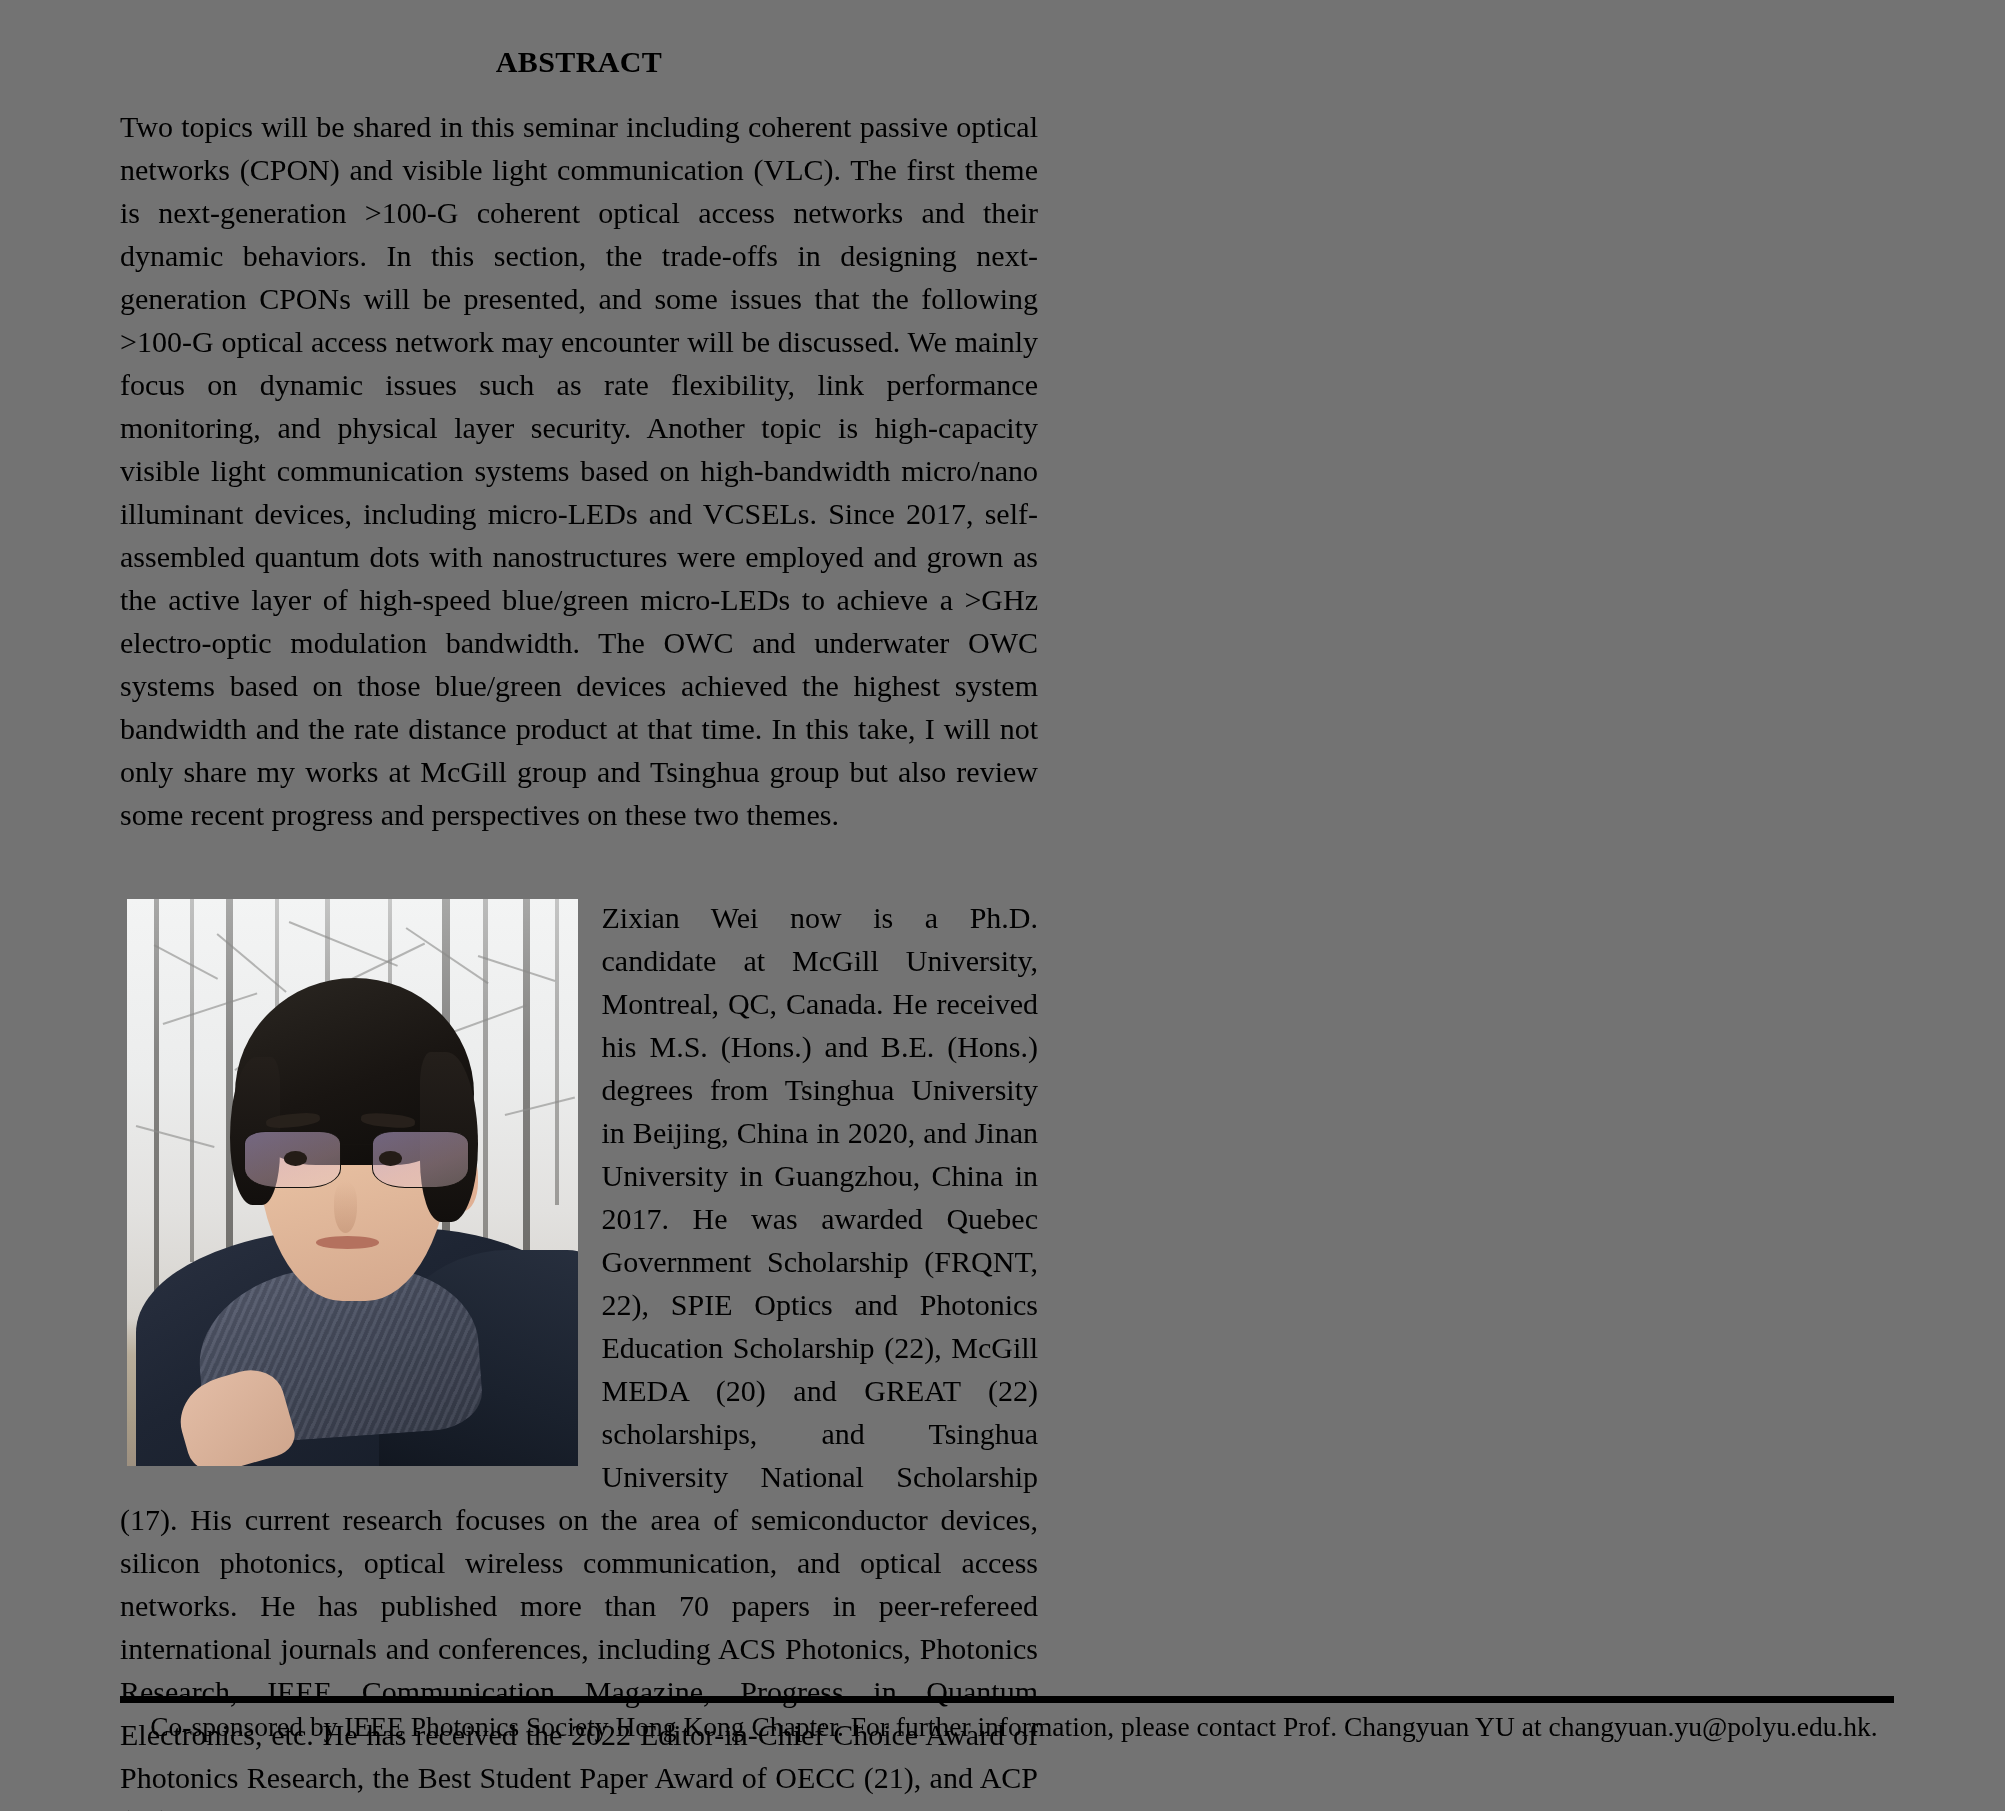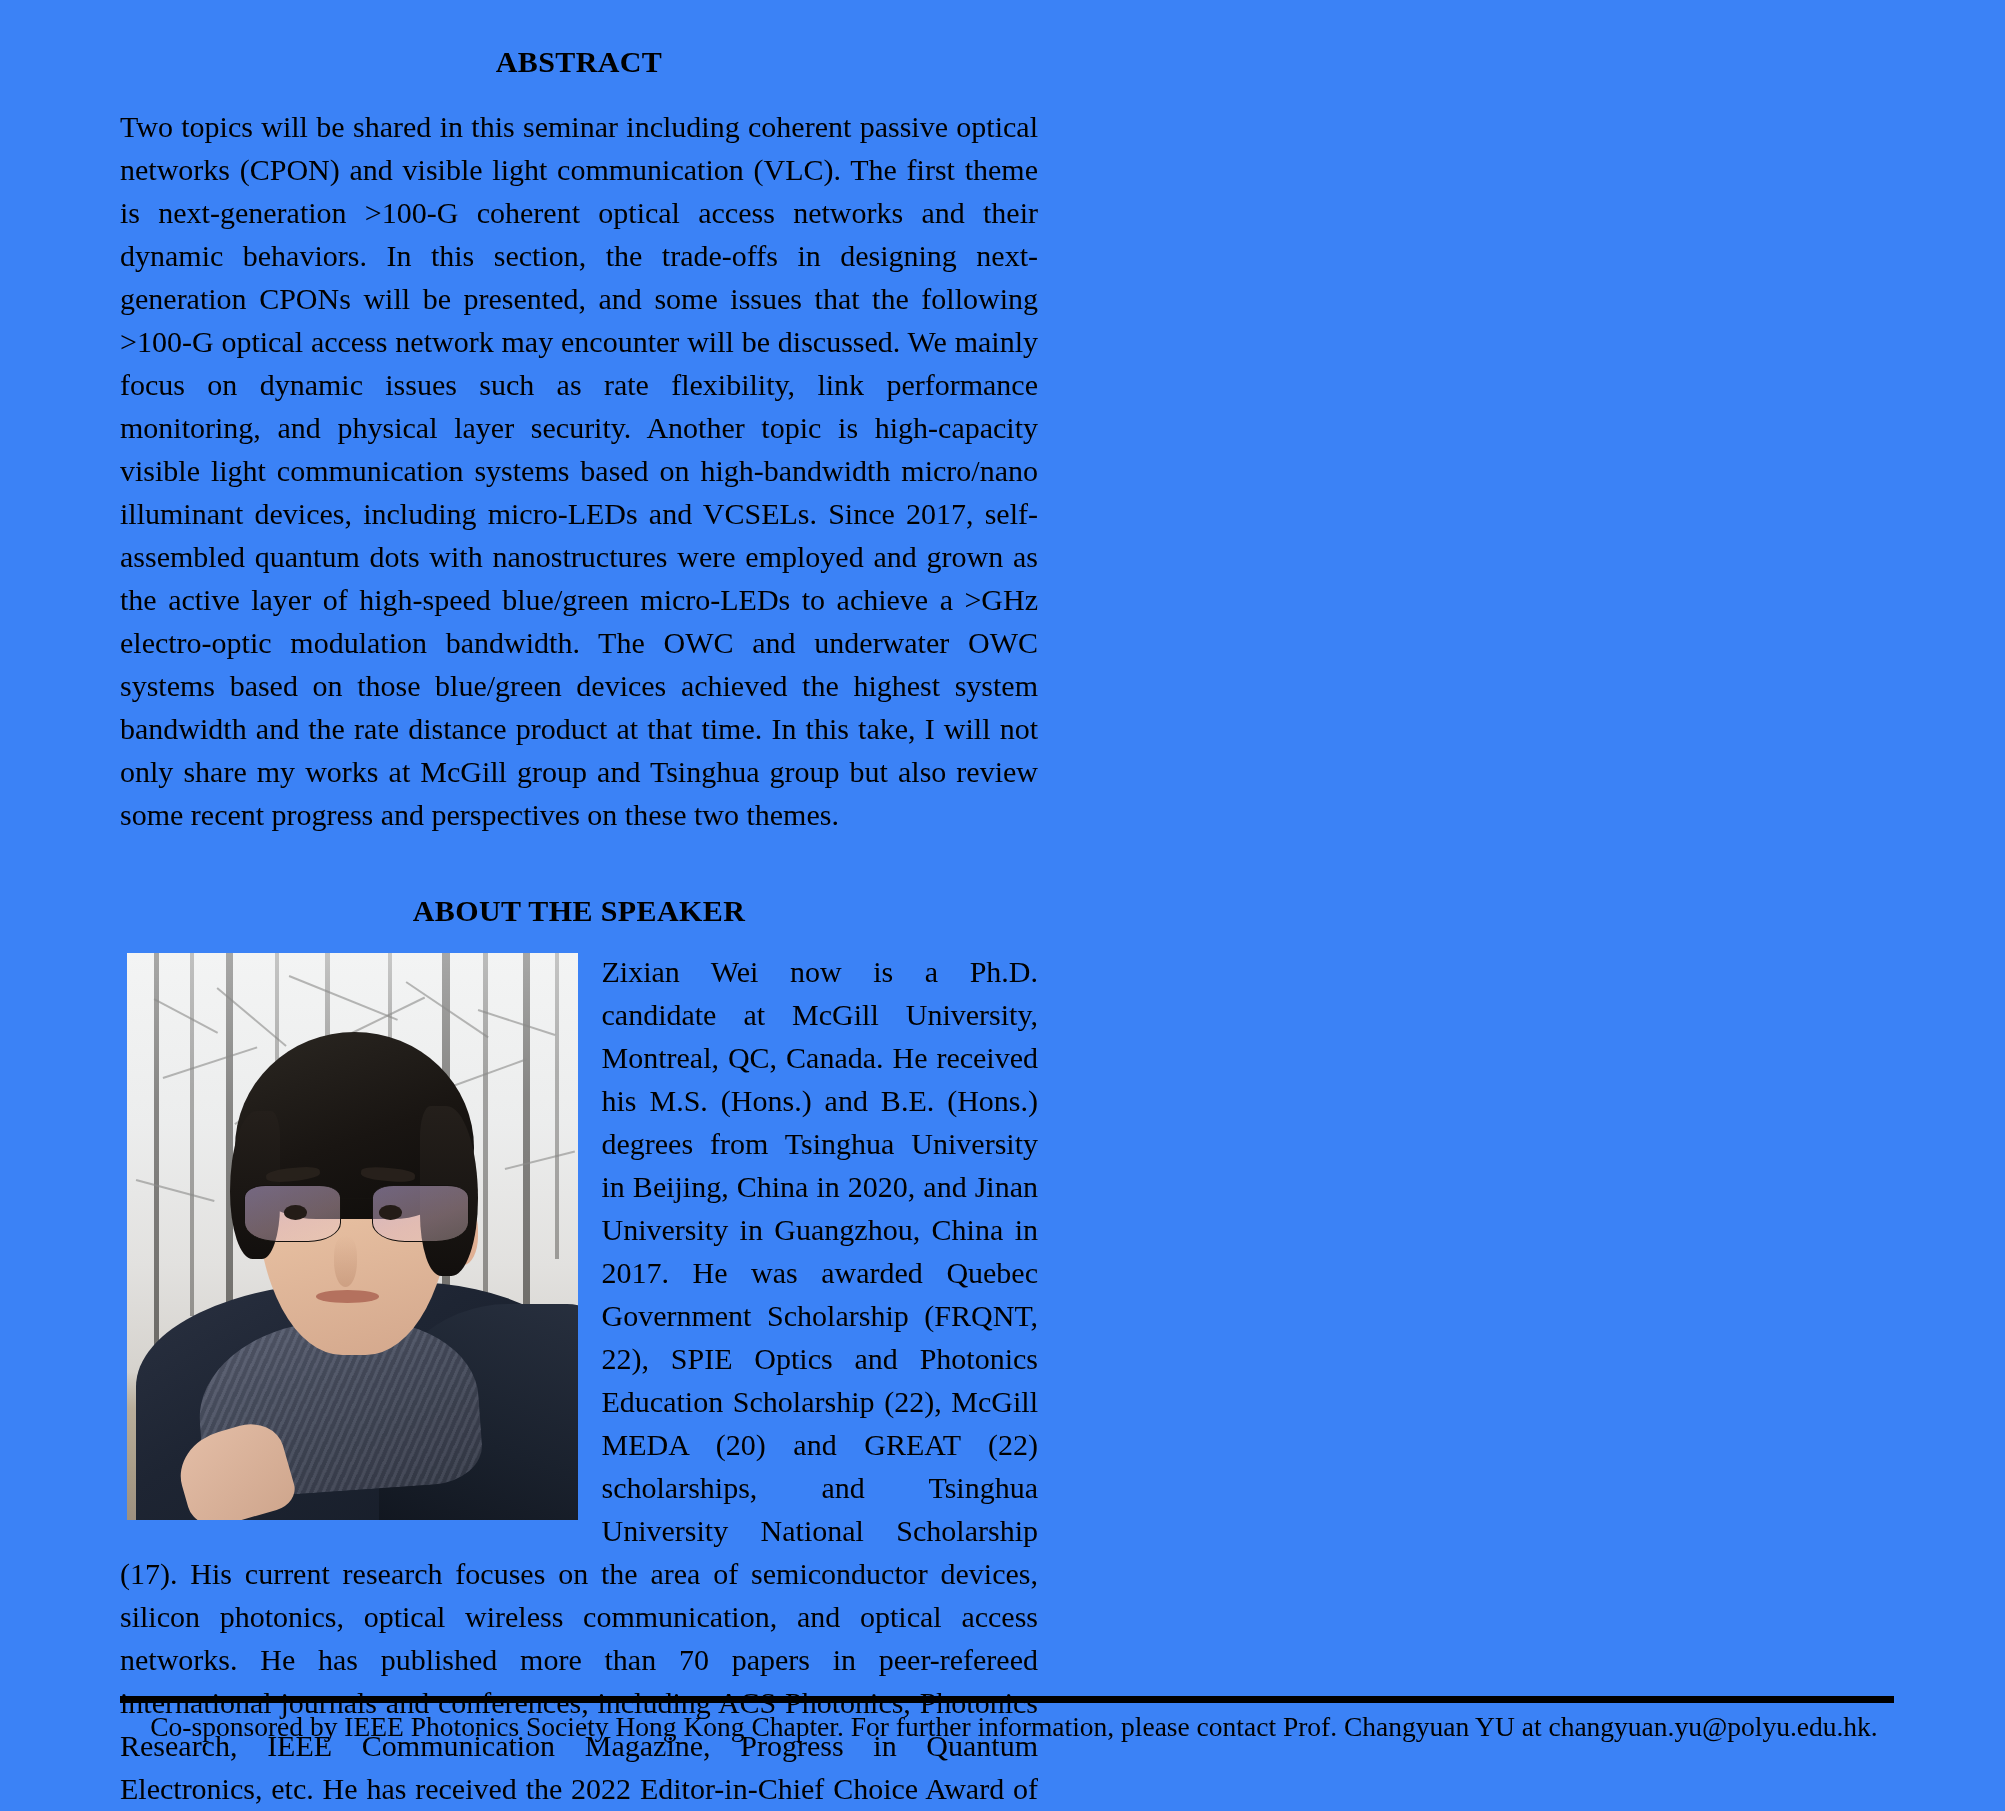--- a/index.html
+++ b/index.html
@@ -9,21 +9,21 @@
     background: #ffffff;
   }
   body {
     font-family: "Liberation Serif", "DejaVu Serif", serif;
     color: #000000;
   }
   .page {
     position: relative;
     width: 2006px;
     height: 1812px;
-    background: #3b82f6;
+    background: #737373;
     box-sizing: border-box;
     padding: 0;
     overflow: hidden;
   }
   .content {
     position: absolute;
     left: 120px;
     top: 0;
     width: 918px;
   }
@@ -312,21 +312,20 @@
 <div class="page">
 
   <div class="content">
 
     <h1 class="section-heading" id="abstract-heading">ABSTRACT</h1>
 
     <p class="body-text" id="abstract-body">Two topics will be shared in this seminar including coherent passive optical networks (CPON) and visible light communication (VLC). The first theme is next-generation &gt;100-G coherent optical access networks and their dynamic behaviors. In this section, the trade-offs in designing next-generation CPONs will be presented, and some issues that the following &gt;100-G optical access network may encounter will be discussed. We mainly focus on dynamic issues such as rate flexibility, link performance monitoring, and physical layer security. Another topic is high-capacity visible light communication systems based on high-bandwidth micro/nano illuminant devices, including micro-LEDs and VCSELs. Since 2017, self-assembled quantum dots with nanostructures were employed and grown as the active layer of high-speed blue/green micro-LEDs to achieve a &gt;GHz electro-optic modulation bandwidth. The OWC and underwater OWC systems based on those blue/green devices achieved the highest system bandwidth and the rate distance product at that time. In this take, I will not only share my works at McGill group and Tsinghua group but also review some recent progress and perspectives on these two themes.</p>
 
     <div id="speaker-section">
 
-      <h1 class="section-heading" id="speaker-heading">ABOUT THE SPEAKER</h1>
 
       <div class="photo">
         <div class="ph-sky"></div>
 
         <div class="ph-trees">
           <div class="ph-trunk" style="left:6%;  height:72%; width:5.7px;"></div>
           <div class="ph-trunk" style="left:14%; height:66%; width:4px; opacity:.55;"></div>
           <div class="ph-trunk" style="left:22%; height:74%; width:7.3px;"></div>
           <div class="ph-trunk" style="left:33%; height:58%; width:4px; opacity:.5;"></div>
           <div class="ph-trunk" style="left:44%; height:38%; width:4.9px; opacity:.5;"></div>

